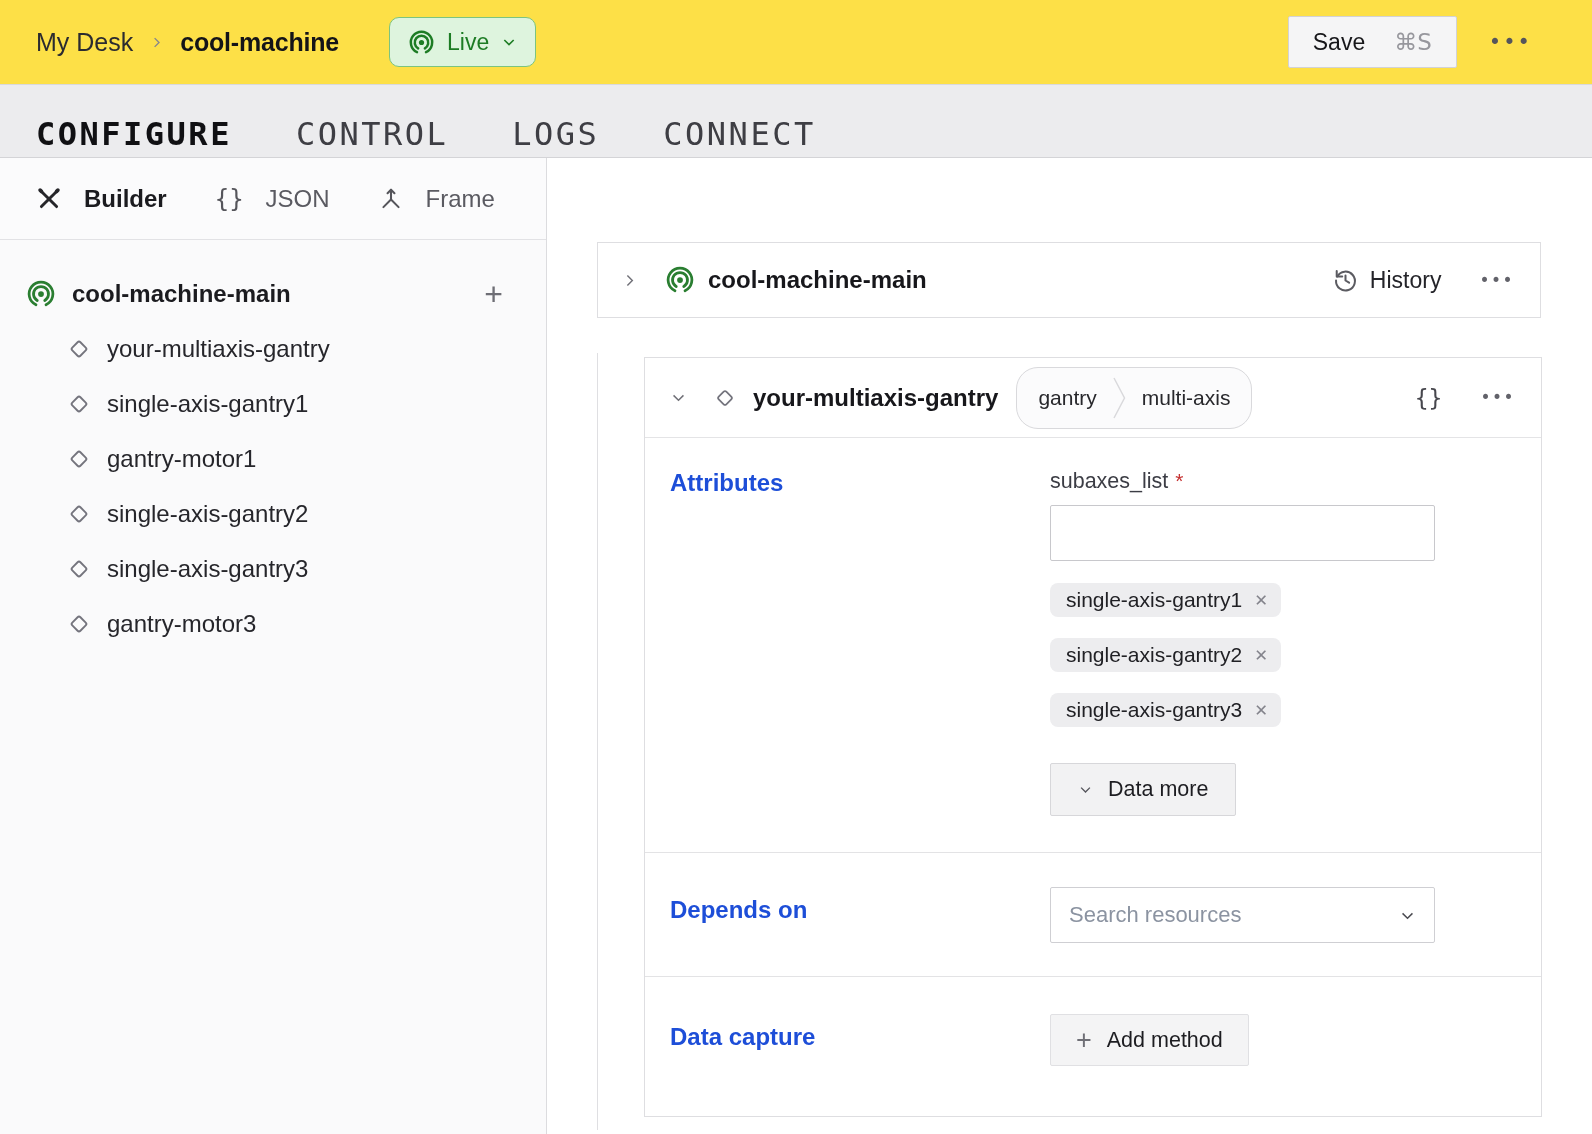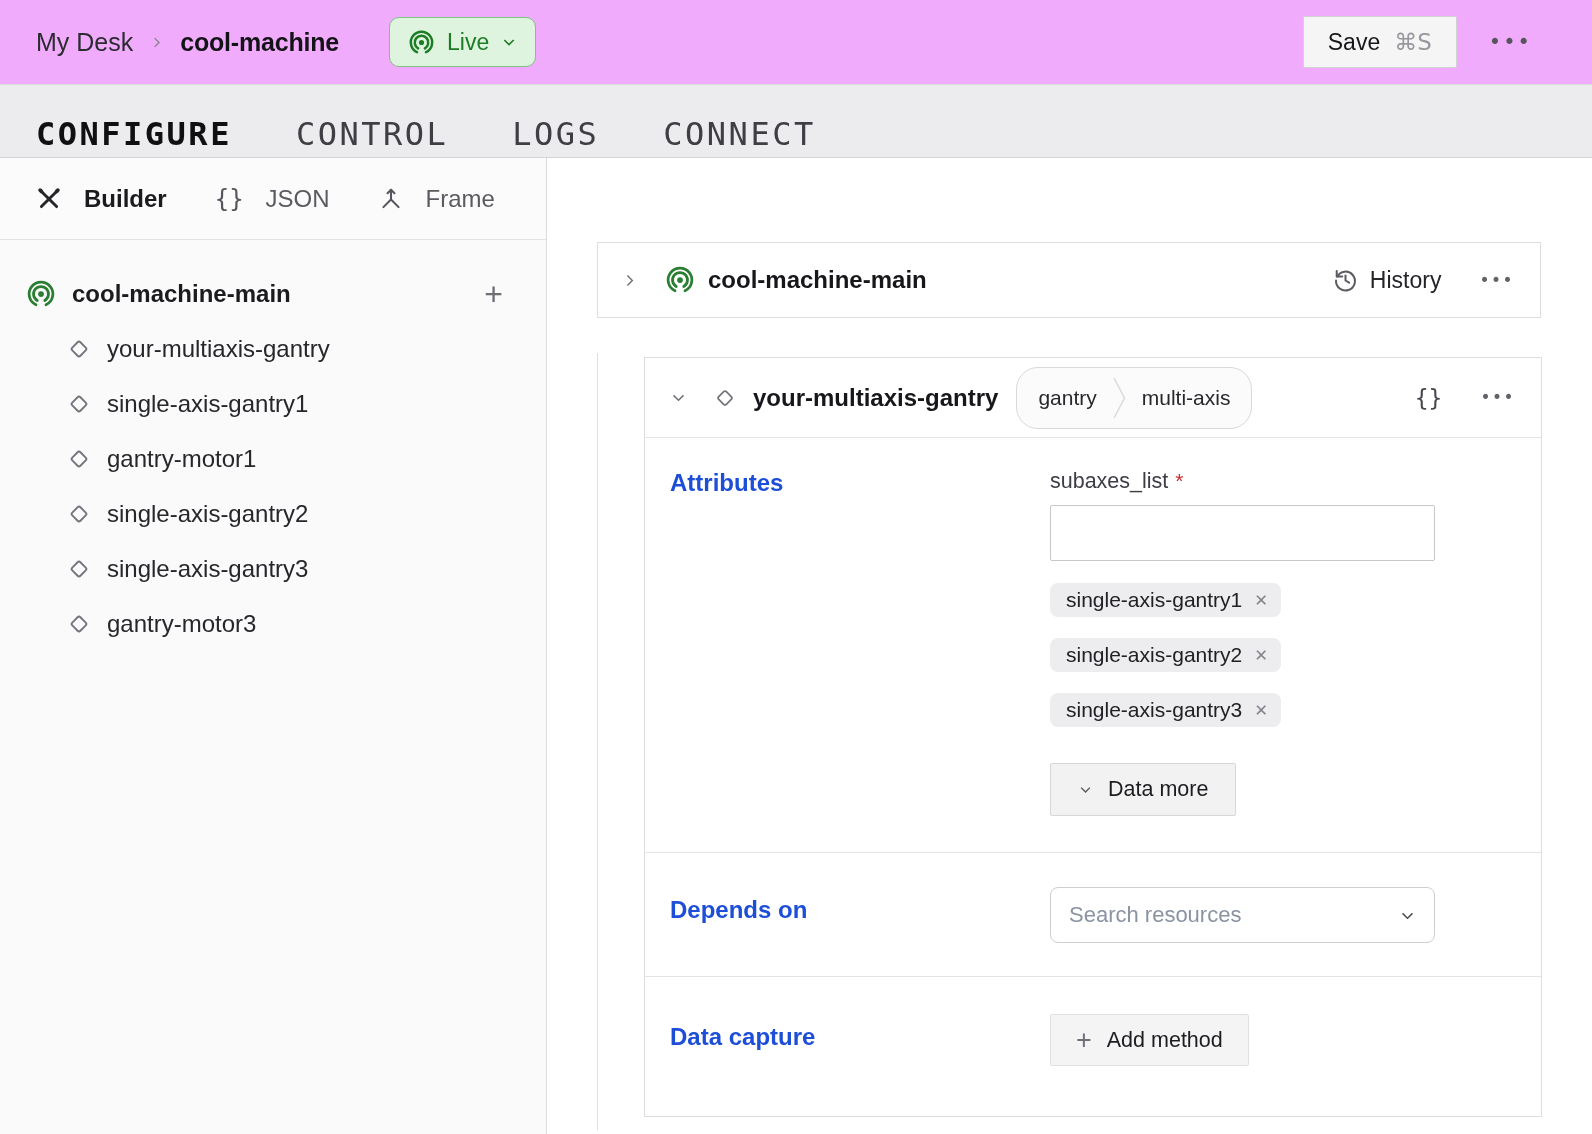--- a/index.html
+++ b/index.html
@@ -1,31 +1,31 @@
 <!DOCTYPE html>
 <html><head>
 <meta charset="utf-8">
 <style>
   * { margin:0; padding:0; box-sizing:border-box; }
   html,body { width:1592px; height:1134px; background:#fff; }
   body { font-family:"Liberation Sans", sans-serif; color:#1b1b1f; }
   .app { position:relative; width:1592px; height:1134px; background:#fff; overflow:hidden; }
 
   
-  .topbar { position:absolute; left:0; top:0; width:1592px; height:84px; background:#f0abfc;
+  .topbar { position:absolute; left:0; top:0; width:1592px; height:84px; background:#fde047;
             display:flex; align-items:center; padding:0 60px 0 36px; }
   .crumb-parent { font-size:25px; color:#2b2b30; cursor:pointer; }
   .crumb-sep { margin:0 16px; display:flex; align-items:center; }
   .crumb-current { font-size:25px; font-weight:bold; color:#141418; letter-spacing:-0.2px; }
   .live-badge { margin-left:50px; height:50px; display:flex; align-items:center; gap:12px;
                 padding:0 18px; background:#def4de; border:1.5px solid #7cc47f; border-radius:10px;
                 color:#1d7c24; cursor:pointer; }
   .live-label { font-size:23px; font-weight:500; }
   .spacer { flex:1; }
-  .save-btn { height:52px; display:flex; align-items:center; gap:14px; padding:0 24px;
+  .save-btn { height:52px; display:flex; align-items:center; gap:29px; padding:0 24px;
               background:#f5f5f6; border:1px solid #d2d2d6; border-radius:2px; cursor:pointer; }
   .save-label { font-size:23px; color:#17171a; }
   .save-kbd { font-size:23px; color:#97979d; font-family:"DejaVu Sans", sans-serif; }
   .dots { color:#55555b; font-size:21px; letter-spacing:2px; line-height:1; cursor:pointer;
           font-family:"DejaVu Sans", sans-serif; }
   .topbar .dots { margin-left:32px; }
 
   
   .tabbar { position:absolute; left:0; top:84px; width:1592px; height:74px; background:#ececee;
             border-top:1px solid #d9d9dc; border-bottom:1px solid #d4d4d7;
@@ -91,21 +91,21 @@
   .chips { margin-top:22px; display:flex; flex-direction:column; gap:21px; }
   .chip { display:inline-flex; align-items:center; gap:12px; width:fit-content; height:34px;
           padding:0 13px 0 16px; background:#ededef; border-radius:8px; }
   .chip-label { font-size:21px; color:#212125; }
   .chip-x { font-size:16.5px; color:#84848c; cursor:pointer; font-family:"DejaVu Sans", sans-serif; }
   .show-more { margin-top:36px; height:53px; display:inline-flex; align-items:center; gap:15px;
                padding:0 27px; background:#f2f2f3; border:1px solid #d7d7da; border-radius:2px;
                cursor:pointer; }
   .show-more-label { font-size:21.5px; color:#1d1d21; }
 
-  .depends-select { width:100%; height:56px; border:1px solid #cfcfd3; border-radius:8px; background:#fff;
+  .depends-select { width:100%; height:56px; border:1px solid #cfcfd3; border-radius:2px; background:#fff;
                     display:flex; align-items:center; padding:0 18px; cursor:pointer; }
   .depends-select input { flex:1; border:none; outline:none; font-size:22px; background:transparent;
                           font-family:"Liberation Sans", sans-serif; color:#1b1b1f; min-width:0; }
   .depends-select input::placeholder { color:#8b93a1; }
 
   .add-method { height:52px; display:inline-flex; align-items:center; gap:15px; padding:0 25px;
                 background:#f4f4f5; border:1px solid #e0e0e3; border-radius:2px; cursor:pointer; }
   .add-plus { font-size:27px; font-weight:300; color:#6f6f76; line-height:1; }
   .add-label { font-size:21.5px; color:#1d1d21; }
 

